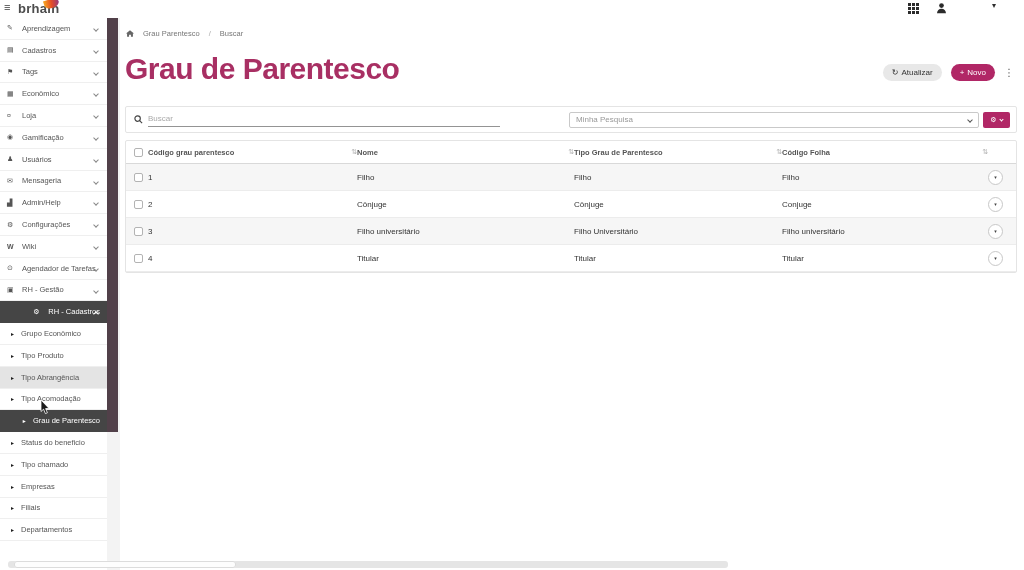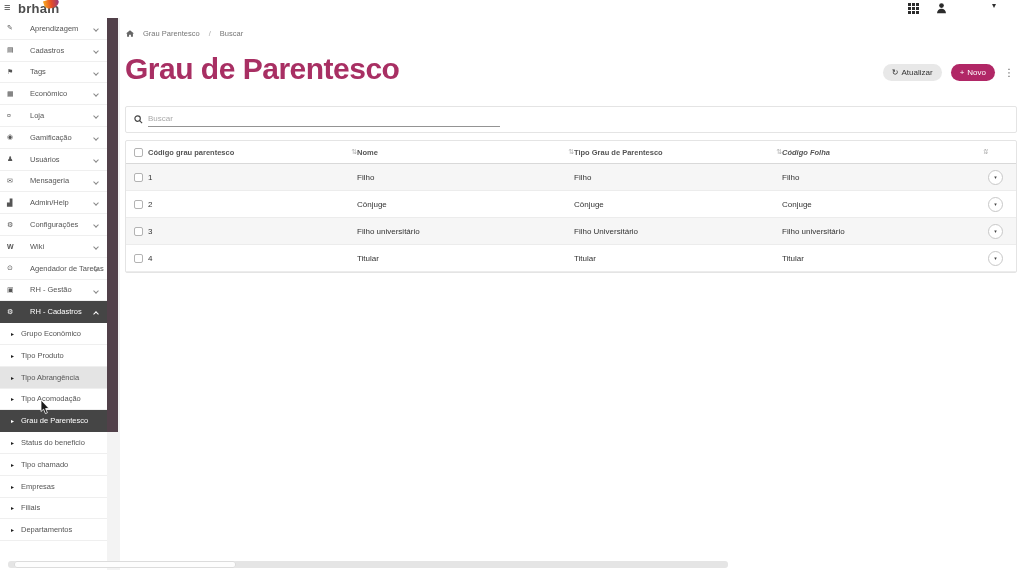--- a/index.html
+++ b/index.html
@@ -16,27 +16,27 @@
   .top-icons { position:absolute; right:77px; top:2px; display:flex; gap:17px; align-items:center; }
   .topcaret { position:absolute; right:28px; top:1px; font-size:8px; color:#2e2e2e; }
 
   
   .sidebar { position:absolute; top:18px; left:0; width:107px; bottom:0; background:#fff; overflow:hidden; z-index:2; }
   .sb-search { height:26px; display:flex; align-items:center; gap:5px; padding:0 7px; border-bottom:1px solid #e0e0e0; }
   .sb-search input { border:none; outline:none; width:74px; font-size:7.5px; color:#333; font-family:inherit; }
   .sb-search input::placeholder { color:#555; }
   .sb-item { height:21.8px; display:flex; align-items:center; padding:0 7px; border-bottom:1px solid #efefef; position:relative; cursor:default; }
   .sb-item .ico { width:11px; font-size:7px; color:#555; text-align:left; flex:none; }
-  .sb-item .lbl { font-size:7.5px; color:#555; margin-left:12px; white-space:nowrap; }
+  .sb-item .lbl { font-size:7.5px; color:#555; margin-left:4px; white-space:nowrap; }
   .sb-item .chev { position:absolute; right:9px; top:9px; width:4px; height:4px;
                    border-right:1px solid #888; border-bottom:1px solid #888; transform:rotate(45deg); }
   .sb-item .chev.up { transform:rotate(-135deg); top:11px; }
   .sb-item.sub .bullet { font-size:6px; color:#222; margin-left:4px; flex:none; }
   .sb-item.sub .lbl { margin-left:7px; }
-  .sb-item.active { background:var(--sidebar-active); border-color:var(--sidebar-active); }
+  .sb-item.active { background:var(--sidebar-active); border-color:var(--sidebar-active);justify-content:flex-end; }
   .sb-item.active .lbl, .sb-item.active .ico, .sb-item.active .bullet { color:#fff; }
   .sb-item.active .chev { border-color:#fff; }
   .sb-item.hovered { background:#e4e4e4; }
 
   
   .vstrip { position:absolute; top:18px; left:107px; width:13px; bottom:0; background:#f3f3f3; z-index:4; }
   .vthumb { position:absolute; top:0; left:0; width:11px; height:414px; background:var(--scroll-thumb); }
   .hstrip { position:absolute; left:8px; bottom:2px; width:720px; height:7px; background:#e5e5e5; border-radius:3px; z-index:30; }
   .hthumb { position:absolute; left:6px; top:0; width:222px; height:7px; background:#fdfdfd; border-radius:3px; box-shadow:inset 0 0 0 1px #dcdcdc; }
 
@@ -67,21 +67,21 @@
              display:flex; align-items:center; justify-content:center; gap:3px; color:#fff; font-size:7px; cursor:pointer; }
   .gearbtn .chev { width:3px; height:3px; border-right:1px solid #fff; border-bottom:1px solid #fff; transform:rotate(45deg); margin-top:-1px; }
 
   .table-card { position:absolute; left:5px; right:7px; top:122px; border:1px solid #e4e4e4; border-radius:2px; background:#fff; }
   .thead { height:23px; display:flex; align-items:center; border-bottom:1px solid #d9d9d9; }
   .cell-check { width:22px; flex:none; padding-left:8px; display:flex; align-items:center; }
   .checkbox { width:9px; height:9px; border:1px solid #b3b3b3; border-radius:2px; background:#fff; display:inline-block; }
   .c1 { width:209px; } .c2 { width:217px; } .c3 { width:208px; } .c4 { flex:1; }
   .hcol { flex:none; display:flex; align-items:center; justify-content:space-between; 
           font-size:7.5px; font-weight:700; color:#555; }
-  .hcol.c4 { flex:1;font-style:italic; }
+  .hcol.c4 { flex:1; }
   .sort { font-size:7px; color:#b0b0b0; font-weight:400; }
   .trow { height:27px; display:flex; align-items:center; border-bottom:1px solid #ececec; font-size:8px; color:#333; }
   .trow:nth-child(odd) { background:#f6f6f6; }
   .tcell { flex:none; }
   .tcell.c4 { flex:1; }
   .cell-action { width:28px; flex:none; display:flex; align-items:center; }
   .rowbtn { width:15px; height:15px; border-radius:50%; border:1px solid #c8c8c8; background:#fff;
             display:flex; align-items:center; justify-content:center; font-size:5px; color:#444; cursor:pointer; }
   .tfoot { height:36px; position:relative; display:flex; align-items:center; justify-content:center; }
   .summary { position:absolute; left:13px; font-size:8px; color:#555; }
@@ -279,20 +279,30 @@
   <div class="filter-card">
     <div class="fsearch">
       <span>
         <svg width="9" height="9" viewBox="0 0 10 10">
             <circle cx="4" cy="4" r="3" fill="none" stroke="#444" stroke-width="1.3"></circle>
             <line x1="6.2" y1="6.2" x2="9" y2="9" stroke="#444" stroke-width="1.3"></line>
           </svg>
       </span>
       <input type="text" placeholder="Buscar" style="">
     </div>
+    <div class="filter-right">
+      <div class="selectbox">
+        <span>Minha Pesquisa</span>
+        <span class="chev"></span>
+      </div>
+      <button class="gearbtn">
+        <span class="i">⚙</span>
+        <span class="chev"></span>
+      </button>
+    </div>
   </div>
 
   <div class="table-card">
     <div class="thead">
       <div class="cell-check">
           <span class="checkbox"></span>
         </div>
       <div class="hcol c1">
         <span>Código grau parentesco</span>
         <span class="sort i">⇅</span>

